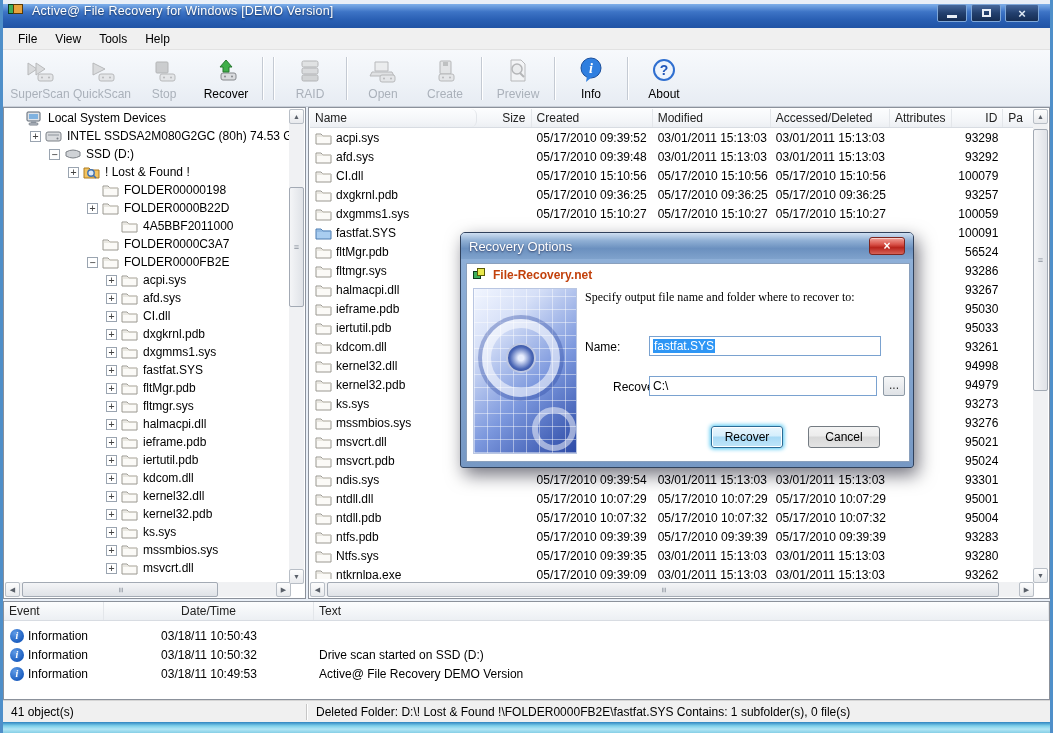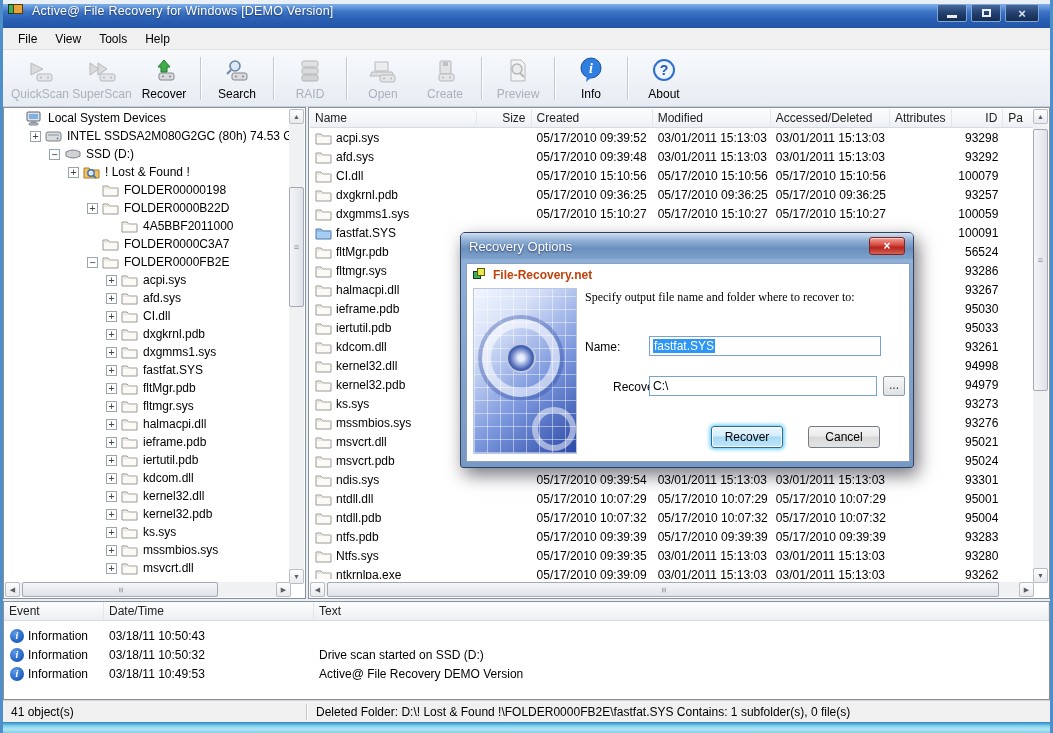--- a/index.html
+++ b/index.html
@@ -69,21 +69,21 @@
             border:1px solid #b8bec6; border-radius:2px; color:#5a6069; font-size:7px; line-height:13px; text-align:center; }
   .sb-thumb { position:absolute; background:linear-gradient(90deg,#f4f5f7,#dfe2e7); border:1px solid #a3aab4; border-radius:2px; }
   .sb-thumb.h { background:linear-gradient(180deg,#f4f5f7,#dfe2e7); }
   .grip { position:absolute; left:50%; top:50%; transform:translate(-50%,-50%); color:#8a929c; font-size:9px; line-height:1; }
   .grip.h { transform:translate(-50%,-50%) rotate(90deg); }
 
   
   .log-panel { position:absolute; left:0; top:601px; width:1047px; height:99px; background:#fff; border:1px solid #8b919b; }
   .log-header { display:flex; height:19px; background:linear-gradient(180deg,#fcfdfe,#eceff3);
                 border-bottom:1px solid #d8dce2; }
-  .log-col-event{width:100px;} .log-col-dt{width:210px;} .log-col-text{flex:1;}
+  .log-col-event{width:100px;} .log-col-dt{width:210px;text-align:center;} .log-col-text{flex:1;}
   .log-rows { padding-top:5px; }
   .log-row { height:19px; display:flex; align-items:center; }
   .log-cell { padding:0 5px; white-space:nowrap; }
   .info-ball { width:14px; height:14px; border-radius:50%; background:radial-gradient(circle at 35% 30%,#5e9ae6,#1d5fc0 70%);
                color:#fff; font-size:10px; font-weight:bold; font-style:italic; text-align:center; line-height:14px;
                margin:0 4px 0 6px; flex:0 0 auto; font-family:"Liberation Serif",serif; }
 
   
   .statusbar { position:absolute; left:0; top:700px; width:1047px; height:22px; background:#f0f0f0;
     border-top:1px solid #d5d5d5; display:flex; align-items:center; }
@@ -163,64 +163,63 @@
       <span class="menu-item">File</span>
       <span class="menu-item">View</span>
       <span class="menu-item">Tools</span>
       <span class="menu-item">Help</span>
     </div>
 
   <div class="toolbar" id="toolbar">
       <div class="tb-btn disabled">
         <div class="tb-icon">
           <svg width="28" height="26">
-            <path d="M5 5 L17 11 L5 17 Z" fill="#c3c7cc" stroke="#83878c"></path>
-            <rect x="11" y="16" width="15" height="7" rx="2" fill="#d9dbde" stroke="#85888c"></rect>
-            <circle cx="15" cy="19.5" r="1" fill="#85888c"></circle>
-            <circle cx="22" cy="19.5" r="1" fill="#85888c"></circle>
-          </svg>
-        </div>
-        <div class="tb-label">QuickScan</div>
-      </div>
-      <div class="tb-btn disabled">
-        <div class="tb-icon">
-          <svg width="28" height="26">
             <path d="M2 5 L11 11 L2 17 Z" fill="#c3c7cc" stroke="#83878c"></path>
             <path d="M10 5 L19 11 L10 17 Z" fill="#c3c7cc" stroke="#83878c"></path>
             <rect x="12" y="16" width="15" height="7" rx="2" fill="#d9dbde" stroke="#85888c"></rect>
             <circle cx="16" cy="19.5" r="1" fill="#85888c"></circle>
             <circle cx="23" cy="19.5" r="1" fill="#85888c"></circle>
           </svg>
         </div>
         <div class="tb-label">SuperScan</div>
+      </div>
+      <div class="tb-btn disabled">
+        <div class="tb-icon">
+          <svg width="28" height="26">
+            <path d="M5 5 L17 11 L5 17 Z" fill="#c3c7cc" stroke="#83878c"></path>
+            <rect x="11" y="16" width="15" height="7" rx="2" fill="#d9dbde" stroke="#85888c"></rect>
+            <circle cx="15" cy="19.5" r="1" fill="#85888c"></circle>
+            <circle cx="22" cy="19.5" r="1" fill="#85888c"></circle>
+          </svg>
+        </div>
+        <div class="tb-label">QuickScan</div>
+      </div>
+      <div class="tb-btn disabled">
+        <div class="tb-icon">
+          <svg width="28" height="26">
+            <rect x="6" y="4" width="12" height="11" rx="1" fill="#a8adb3" stroke="#7c8187"></rect>
+            <rect x="10" y="16" width="15" height="7" rx="2" fill="#d9dbde" stroke="#85888c"></rect>
+            <circle cx="14" cy="19.5" r="1" fill="#85888c"></circle>
+            <circle cx="21" cy="19.5" r="1" fill="#85888c"></circle>
+          </svg>
+        </div>
+        <div class="tb-label">Stop</div>
       </div>
       <div class="tb-btn">
         <div class="tb-icon">
           <svg width="28" height="26">
             <rect x="9" y="15" width="15" height="7" rx="2" fill="#d9dbde" stroke="#85888c"></rect>
             <circle cx="13" cy="18.5" r="1" fill="#85888c"></circle>
             <circle cx="20" cy="18.5" r="1" fill="#85888c"></circle>
             <path d="M14 2 L20 9 L17 9 L17 14 L11 14 L11 9 L8 9 Z" fill="#3fae49" stroke="#27762f"></path>
           </svg>
         </div>
         <div class="tb-label">Recover</div>
       </div>
       <div class="tb-sep"></div>
-      <div class="tb-btn">
-        <div class="tb-icon">
-          <svg width="28" height="26">
-            <rect x="9" y="15" width="15" height="7" rx="2" fill="#d9dbde" stroke="#85888c"></rect>
-            <circle cx="13" cy="18.5" r="1" fill="#85888c"></circle>
-            <circle cx="20" cy="18.5" r="1" fill="#85888c"></circle>
-            <circle cx="12" cy="8" r="5" fill="#dce9f5" stroke="#6b87a8" stroke-width="1.6"></circle>
-            <line x1="8" y1="12" x2="4" y2="16" stroke="#6b87a8" stroke-width="2"></line>
-          </svg>
-        </div>
-        <div class="tb-label">Search</div>
-      </div>
       <div class="tb-sep"></div>
       <div class="tb-btn disabled">
         <div class="tb-icon">
           <svg width="28" height="26">
             <rect x="6" y="3" width="16" height="6" rx="1.5" fill="#cfd2d6" stroke="#7c8187"></rect>
             <rect x="6" y="10" width="16" height="6" rx="1.5" fill="#c3c7cc" stroke="#7c8187"></rect>
             <rect x="6" y="17" width="16" height="6" rx="1.5" fill="#b7bbc1" stroke="#7c8187"></rect>
           </svg>
         </div>
         <div class="tb-label">RAID</div>

